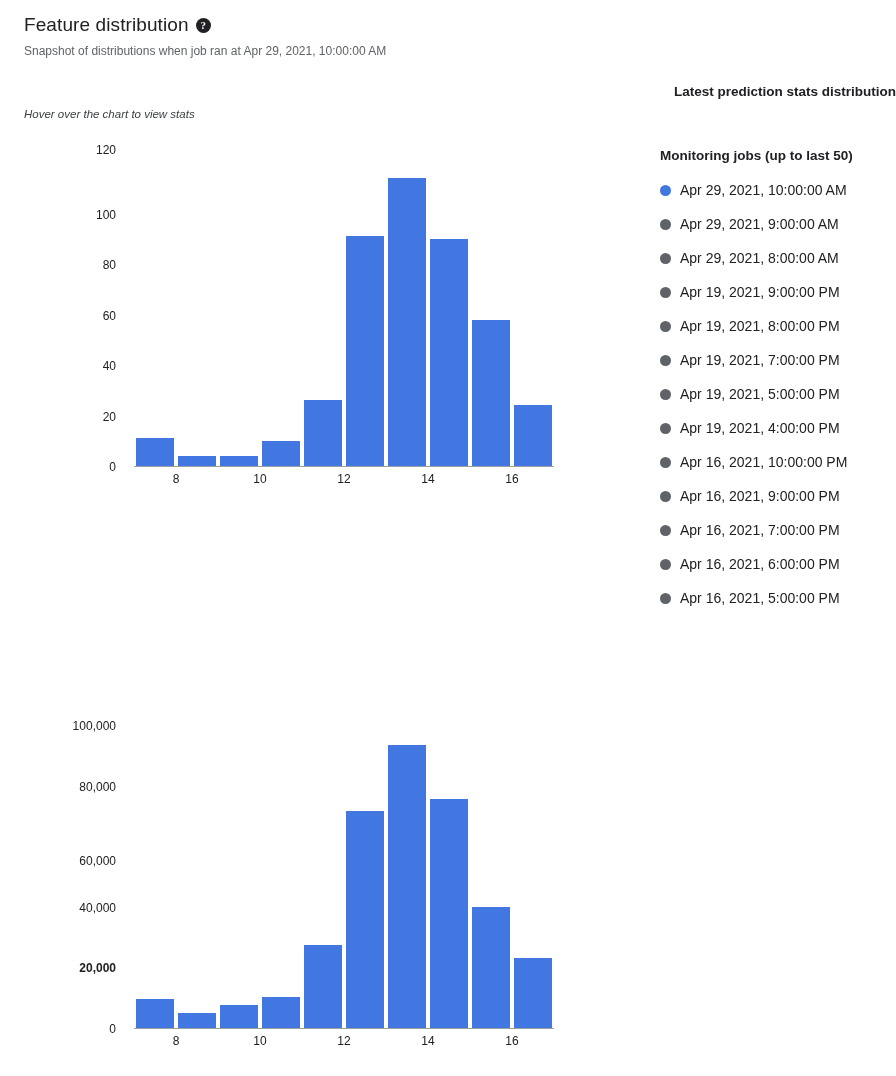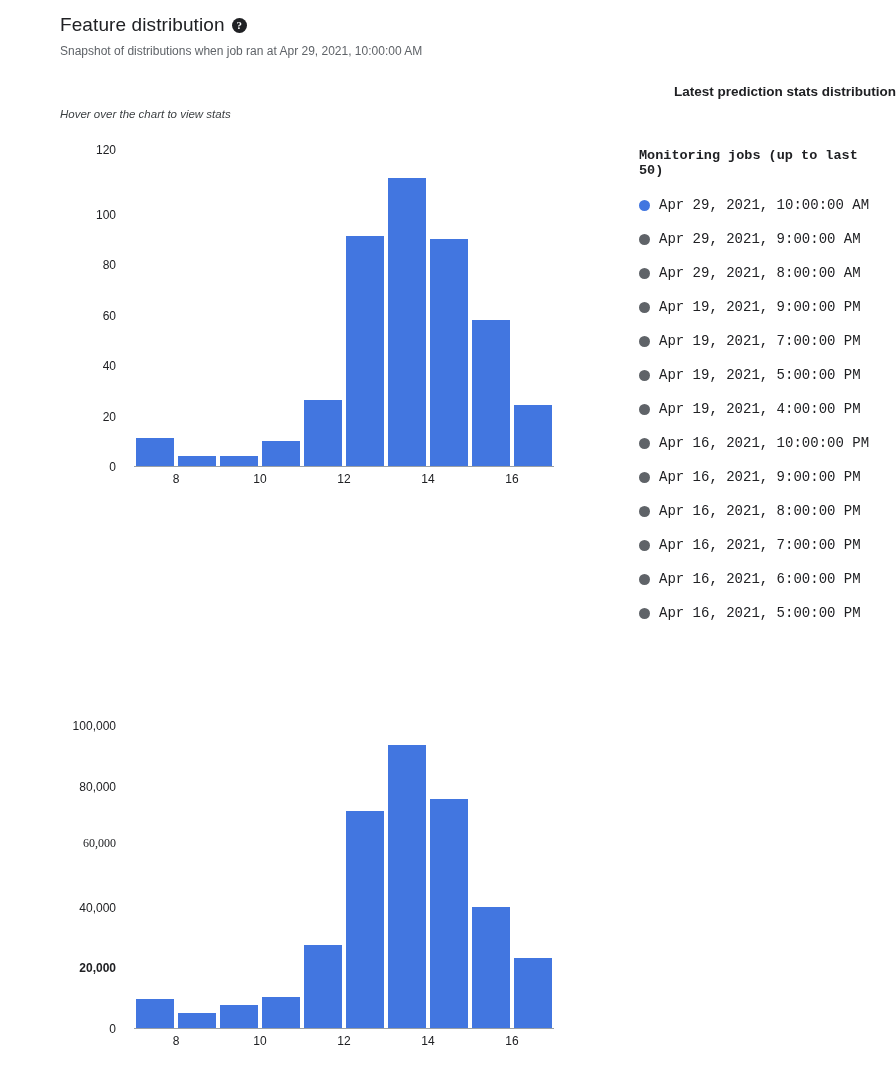--- a/index.html
+++ b/index.html
@@ -4,21 +4,21 @@
 <style>
   * { box-sizing: border-box; }
   html, body {
     margin: 0; padding: 0;
     width: 896px; height: 1076px;
     background: #ffffff;
     font-family: "Liberation Sans", sans-serif;
     color: #202124;
     overflow: hidden;
   }
-  .page { position: relative; width: 896px; height: 1076px; padding-left: 36px; }
+  .page { position: relative; width: 896px; height: 1076px; }
 
   .header { padding: 14px 0 0 24px; }
   .title-row { display: flex; align-items: center; gap: 7px; }
   .page-title { font-size: 19px; font-weight: 400; color: #202124; letter-spacing: .1px; }
   .help-icon {
     width: 15px; height: 15px; border-radius: 50%;
     background: #202124; color: #fff;
     font-size: 11px; font-weight: 700; line-height: 15px;
     text-align: center; display: inline-block;
     font-family: "Liberation Serif", serif;
@@ -58,21 +58,21 @@
   #chart-top .xlabels { top: 322px; }
   #chart-bottom .xlabels { top: 322px; }
 
   .axis-title {
     position: absolute; left: 110px; width: 420px; text-align: center;
     font-size: 11.5px; color: #3c4043;
   }
   #chart-bottom .axis-title { top: 344px; }
 
   
-  .legend { position: absolute; left: 639px; top: 148px; width: 230px; font-family: Liberation Mono, monospace; }
+  .legend { position: absolute; left: 660px; top: 148px; width: 230px; }
   .legend-title { font-size: 13.5px; font-weight: 700; color: #202124; margin-bottom: 10px; }
   .legend-item { display: flex; align-items: center; gap: 9px; height: 34px; }
   .legend-dot { width: 11px; height: 11px; border-radius: 50%; flex: 0 0 auto; background: #5f6368; }
   .legend-dot.active { background: #4276e0; }
   .legend-label { font-size: 14px; color: #202124; white-space: nowrap; }
 </style>
 </head>
 <body>
 
 <div class="page">
@@ -119,21 +119,21 @@
         <div class="xlabel" style="left: 294px;">14</div>
         <div class="xlabel" style="left: 378px;">16</div>
       </div>
   </div>
 
   <div class="chart-wrap" id="chart-bottom">
     <div class="ylabels">
         <div class="ylabel" style="top: 317px;">0</div>
         <div class="ylabel" style="top: 256.4px; font-weight: bold;">20,000</div>
         <div class="ylabel" style="top: 195.8px;">40,000</div>
-        <div class="ylabel" style="top: 131px; font-family: Liberation Serif, serif;">60,000</div>
+        <div class="ylabel" style="top: 149px;">60,000</div>
         <div class="ylabel" style="top: 74.6px;">80,000</div>
         <div class="ylabel" style="top: 14px;">100,000</div>
       </div>
     <div class="plot">
       <div class="bars">
           <div class="bar" title="7.5: 9500" style="height: 28.785px; background: rgb(66, 118, 224);"></div>
           <div class="bar" title="8.5: 4800" style="height: 14.544px; background: rgb(66, 118, 224);"></div>
           <div class="bar" title="9.5: 7500" style="height: 22.725px; background: rgb(66, 118, 224);"></div>
           <div class="bar" title="10.5: 10200" style="height: 30.906px; background: rgb(66, 118, 224);"></div>
           <div class="bar" title="11.5: 27500" style="height: 83.325px; background: rgb(66, 118, 224);"></div>
@@ -167,44 +167,44 @@
         <div class="legend-item">
           <span class="legend-dot"></span>
           <span class="legend-label">Apr 29, 2021, 8:00:00 AM</span>
         </div>
         <div class="legend-item">
           <span class="legend-dot"></span>
           <span class="legend-label">Apr 19, 2021, 9:00:00 PM</span>
         </div>
         <div class="legend-item">
           <span class="legend-dot"></span>
+          <span class="legend-label">Apr 19, 2021, 8:00:00 PM</span>
+        </div>
+        <div class="legend-item">
+          <span class="legend-dot"></span>
           <span class="legend-label">Apr 19, 2021, 7:00:00 PM</span>
         </div>
         <div class="legend-item">
           <span class="legend-dot"></span>
           <span class="legend-label">Apr 19, 2021, 5:00:00 PM</span>
         </div>
         <div class="legend-item">
           <span class="legend-dot"></span>
           <span class="legend-label">Apr 19, 2021, 4:00:00 PM</span>
         </div>
         <div class="legend-item">
           <span class="legend-dot"></span>
           <span class="legend-label">Apr 16, 2021, 10:00:00 PM</span>
         </div>
         <div class="legend-item">
           <span class="legend-dot"></span>
           <span class="legend-label">Apr 16, 2021, 9:00:00 PM</span>
         </div>
         <div class="legend-item">
           <span class="legend-dot"></span>
-          <span class="legend-label">Apr 16, 2021, 8:00:00 PM</span>
-        </div>
-        <div class="legend-item">
-          <span class="legend-dot"></span>
           <span class="legend-label">Apr 16, 2021, 7:00:00 PM</span>
         </div>
         <div class="legend-item">
           <span class="legend-dot"></span>
           <span class="legend-label">Apr 16, 2021, 6:00:00 PM</span>
         </div>
         <div class="legend-item">
           <span class="legend-dot"></span>
           <span class="legend-label">Apr 16, 2021, 5:00:00 PM</span>
         </div>

